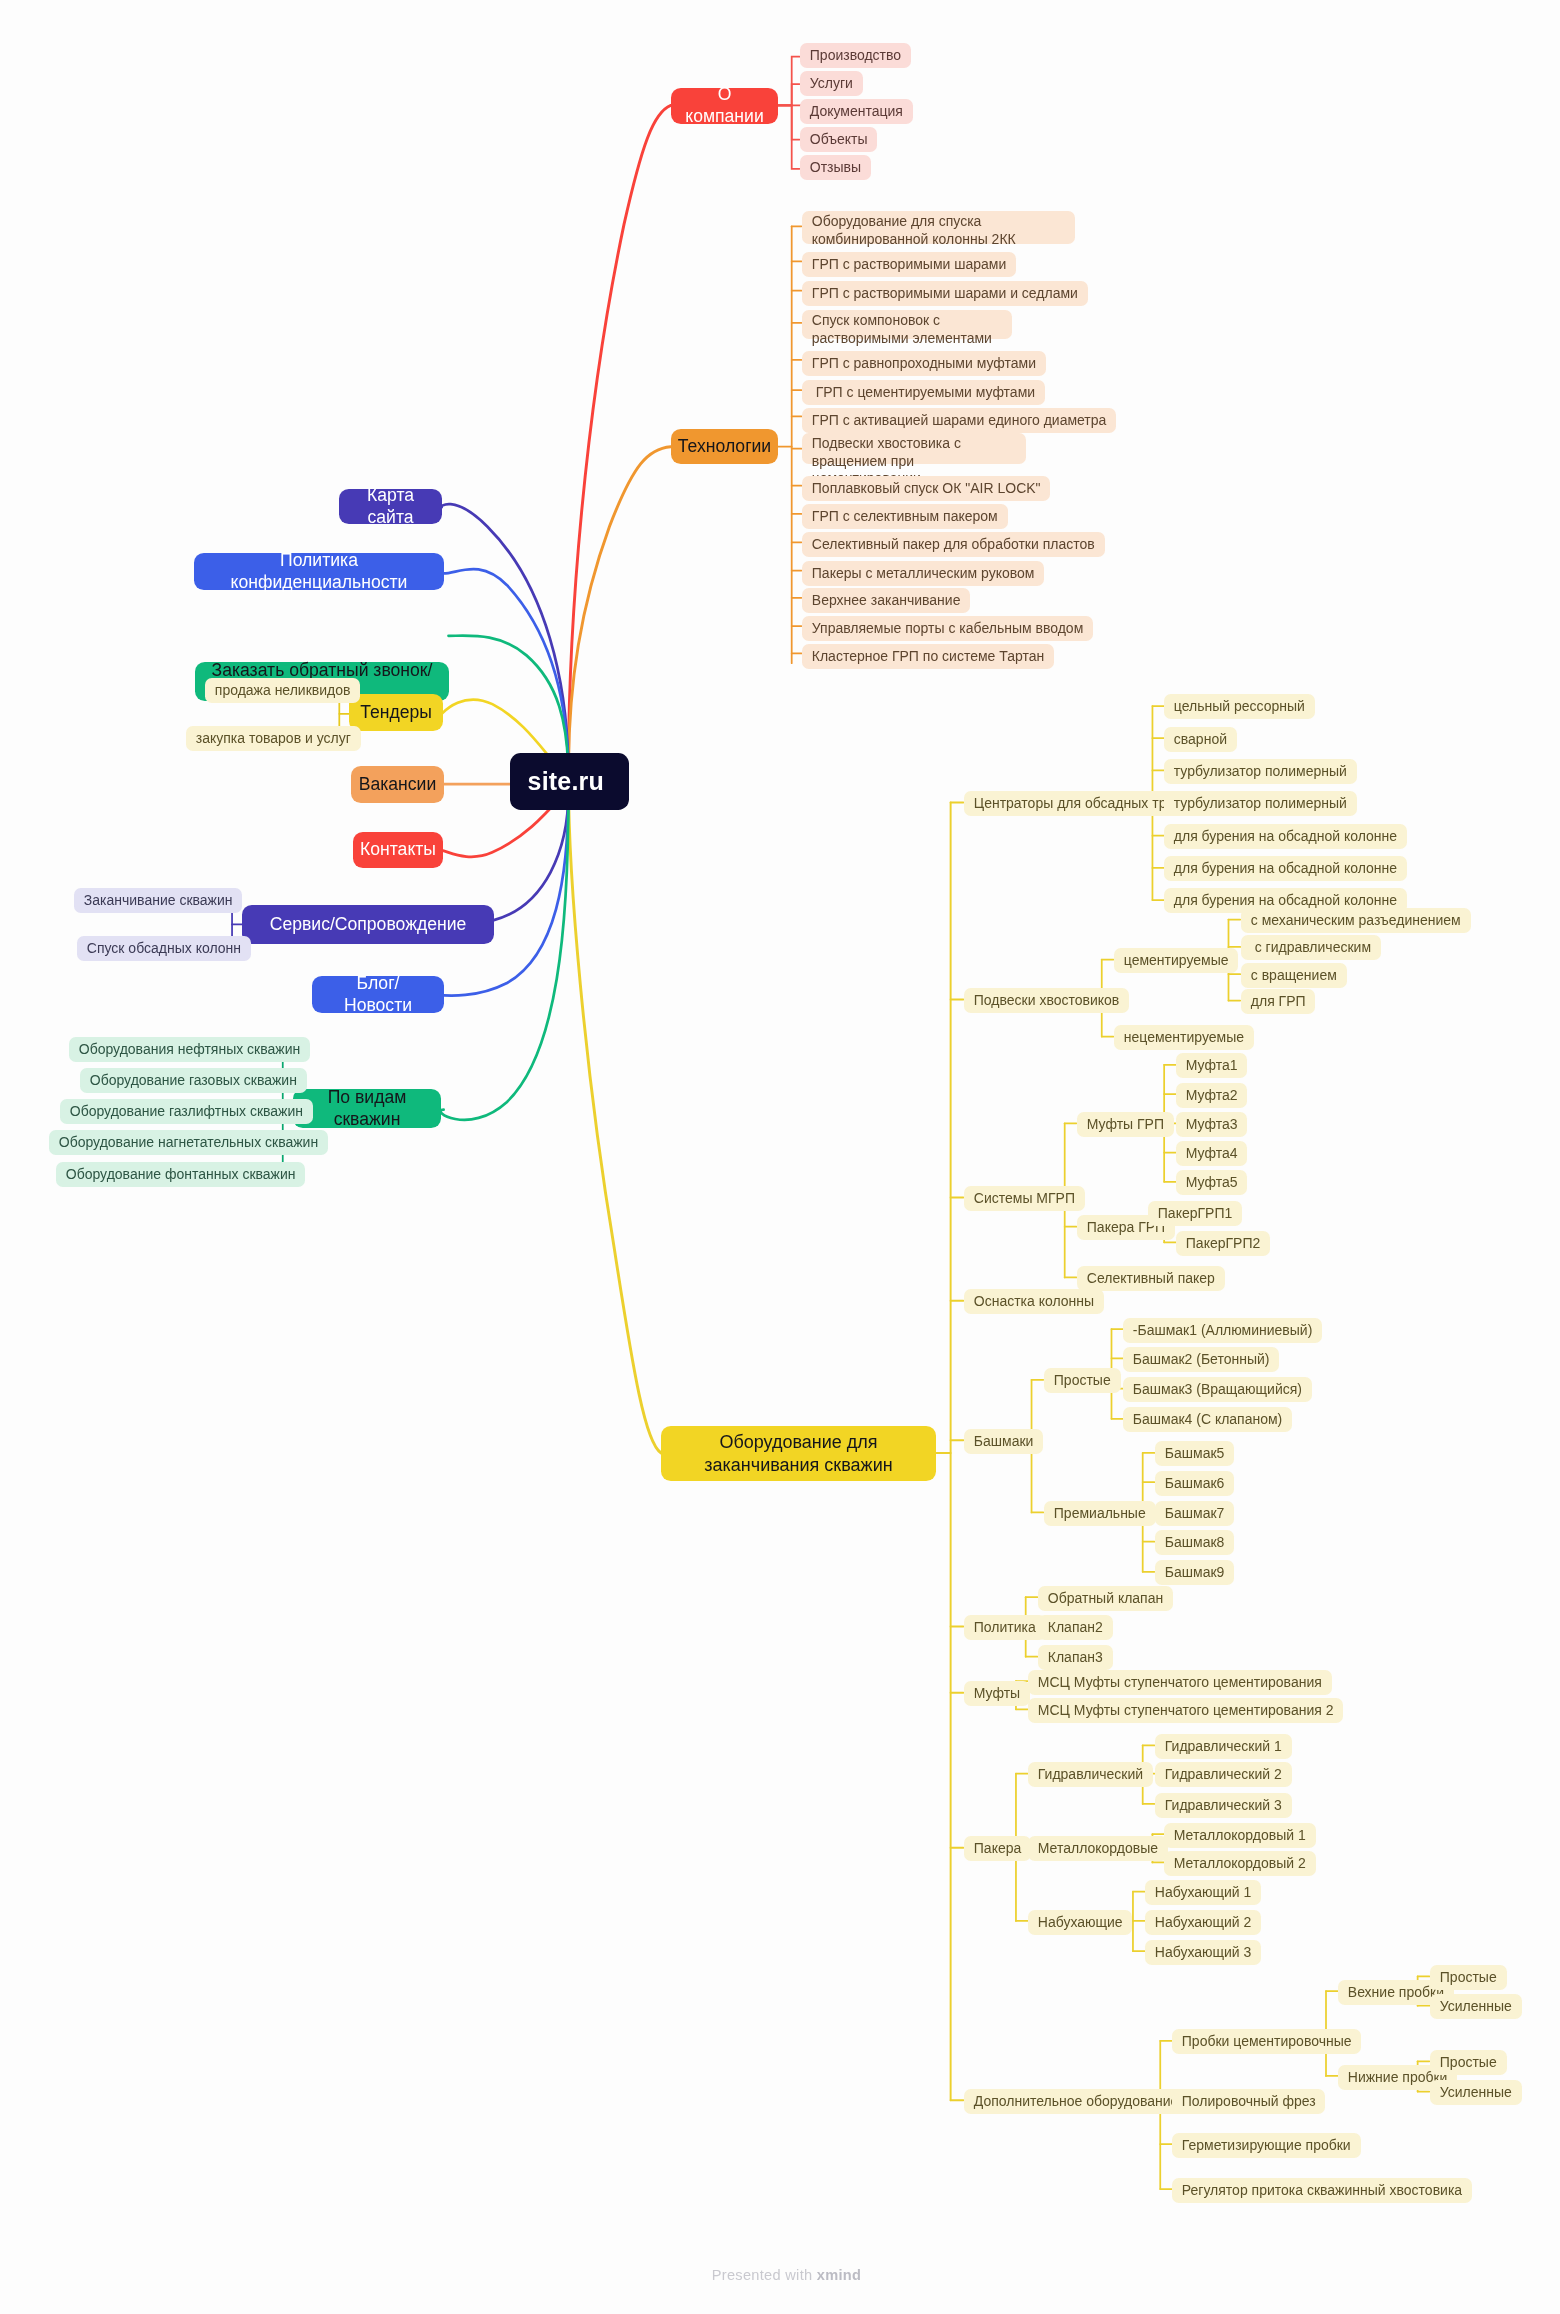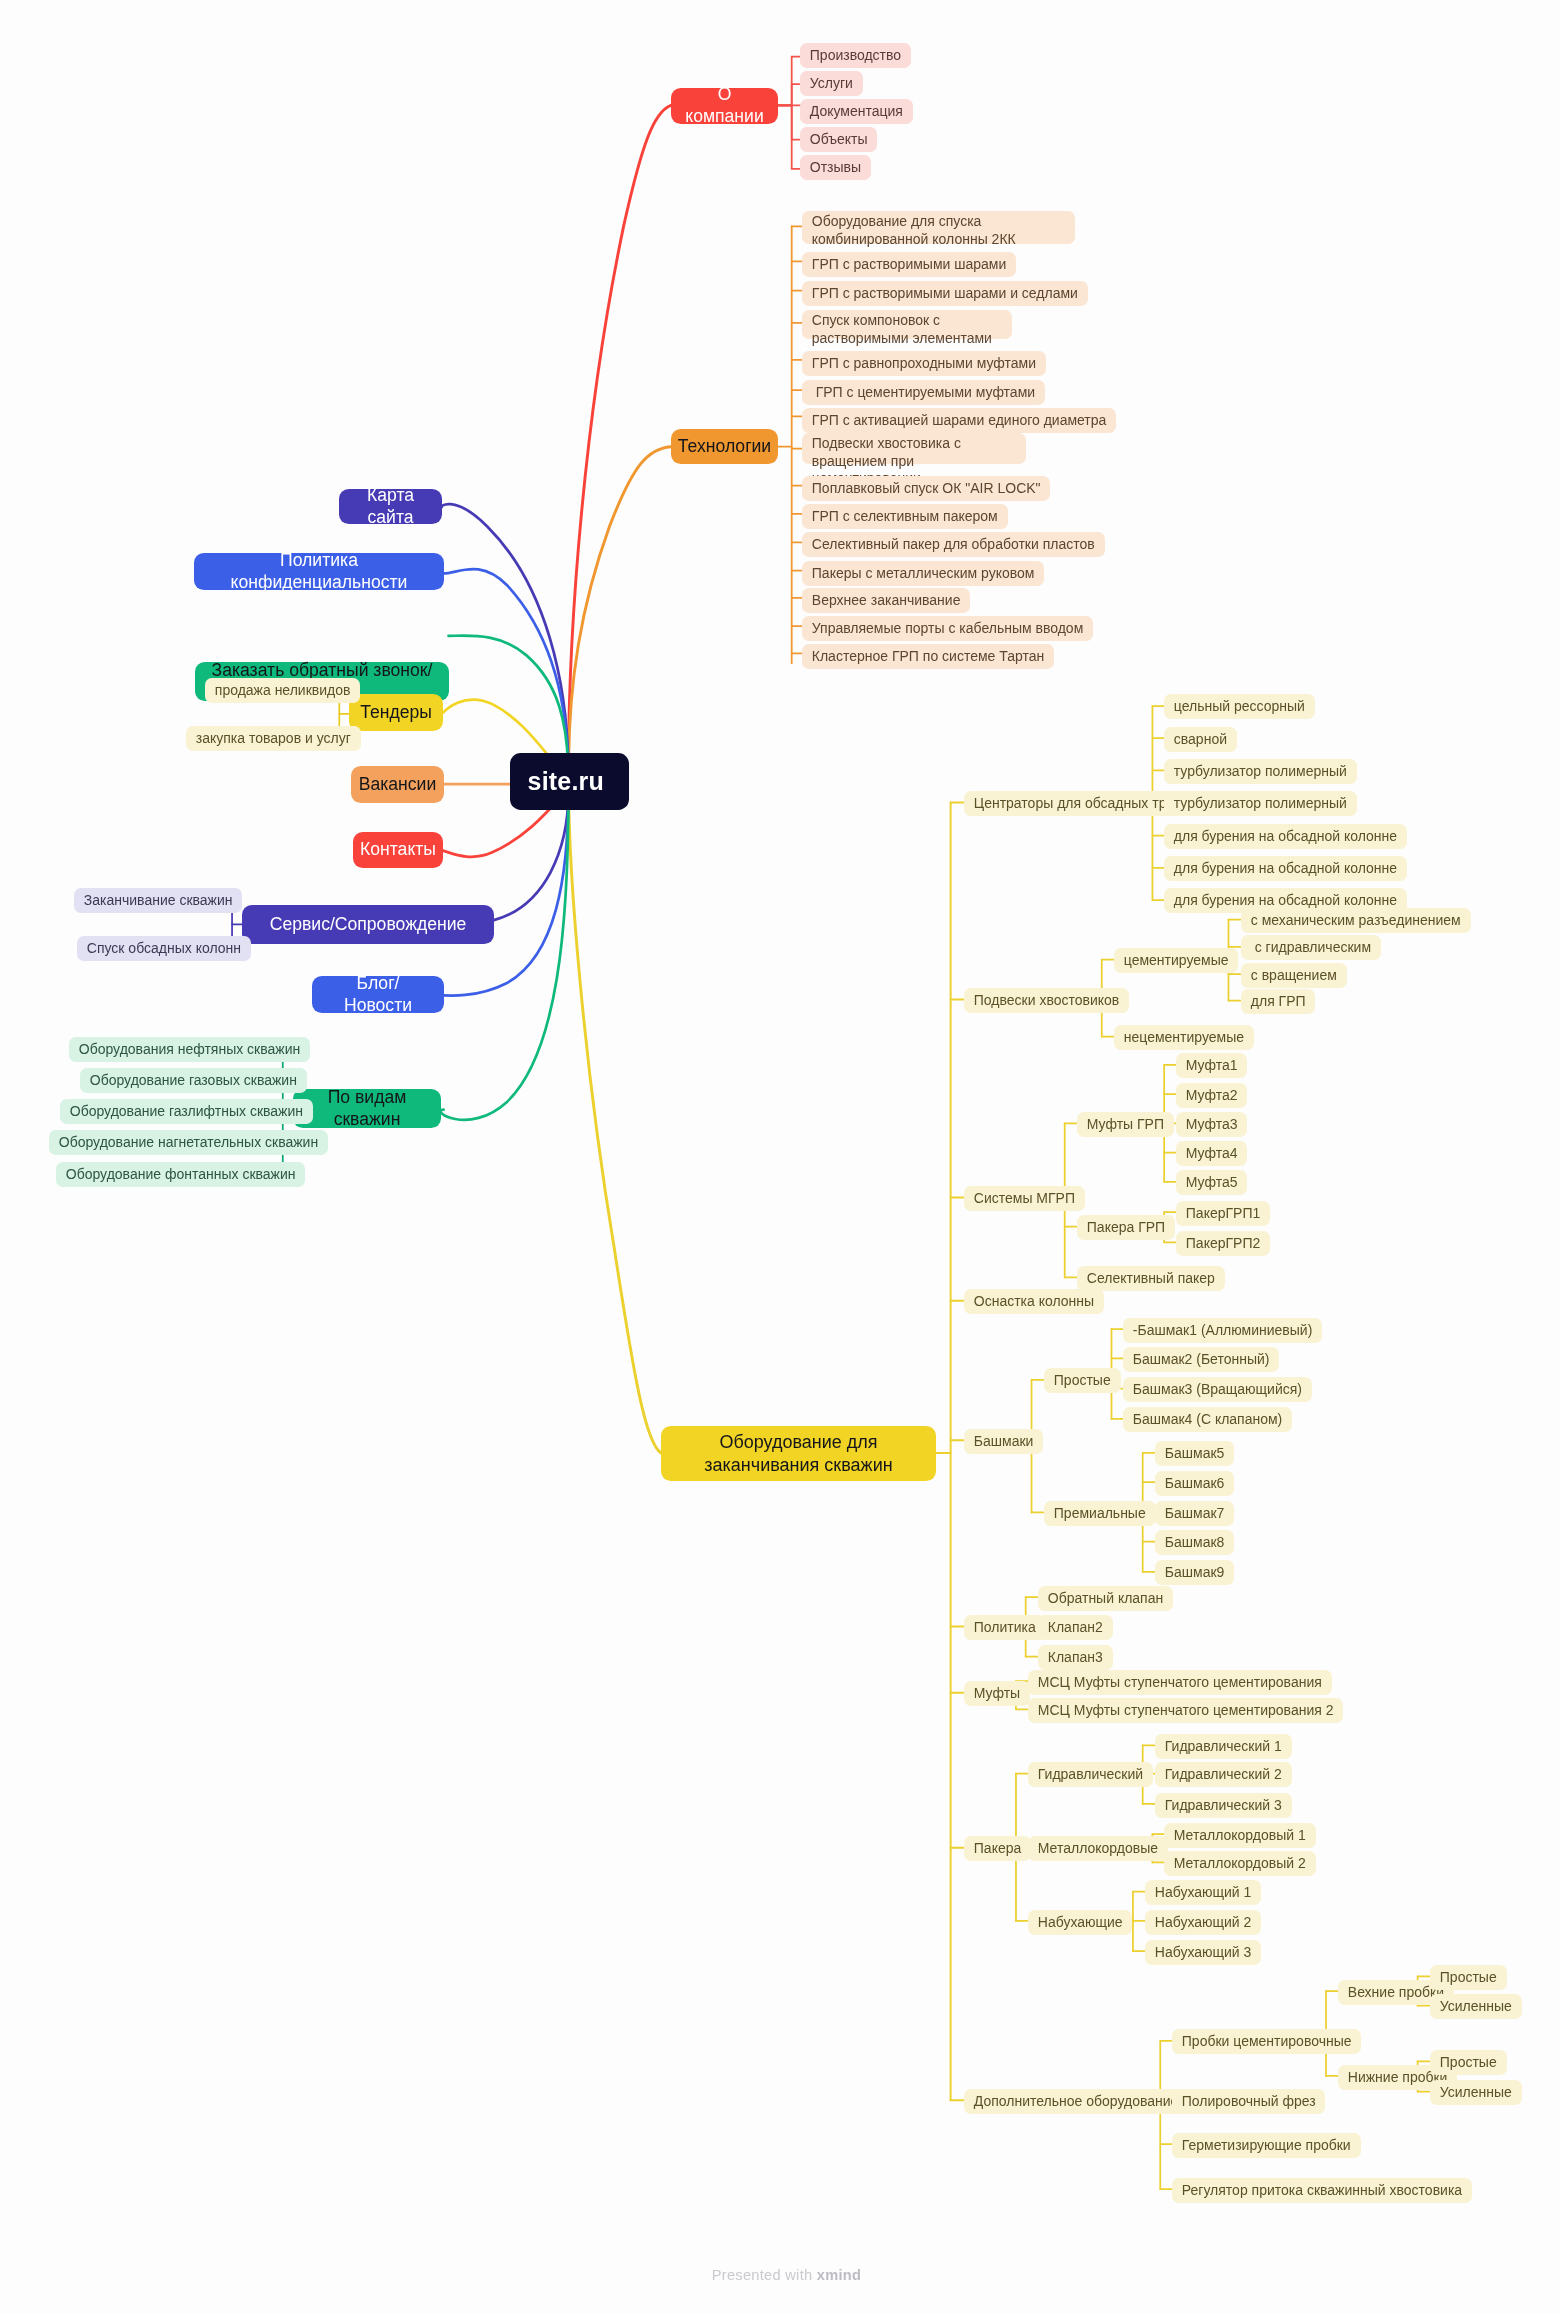--- a/index.html
+++ b/index.html
@@ -407,21 +407,21 @@
 
   <div class="node l2 tint-yellow" style="left:964px;top:1186px;"><span>Системы МГРП</span></div>
   <div class="node l3 tint-yellow" style="left:1077px;top:1112px;"><span>Муфты ГРП</span></div>
   <div class="node l3 tint-yellow" style="left:1077px;top:1215px;"><span>Пакера ГРП</span></div>
   <div class="node l3 tint-yellow" style="left:1077px;top:1266px;border-radius:7px;"><span>Селективный пакер</span></div>
   <div class="node l4 tint-yellow" style="left:1176px;top:1053px;"><span>Муфта1</span></div>
   <div class="node l4 tint-yellow" style="left:1176px;top:1083px;"><span>Муфта2</span></div>
   <div class="node l4 tint-yellow" style="left:1176px;top:1112px;"><span>Муфта3</span></div>
   <div class="node l4 tint-yellow" style="left:1176px;top:1141px;"><span>Муфта4</span></div>
   <div class="node l4 tint-yellow" style="left:1176px;top:1170px;"><span>Муфта5</span></div>
-  <div class="node l4 tint-yellow" style="left:1176px;top:1201px;"><span>ПакерГРП1</span></div>
+  <div class="node l4 tint-yellow" style="left:1148px;top:1201px;"><span>ПакерГРП1</span></div>
   <div class="node l4 tint-yellow" style="left:1176px;top:1231px;"><span>ПакерГРП2</span></div>
 
   <div class="node l2 tint-yellow" style="left:964px;top:1289px;"><span>Оснастка колонны</span></div>
 
   <div class="node l2 tint-yellow" style="left:964px;top:1429px;"><span>Башмаки</span></div>
   <div class="node l3 tint-yellow" style="left:1044px;top:1368px;"><span>Простые</span></div>
   <div class="node l3 tint-yellow" style="left:1044px;top:1501px;"><span>Премиальные</span></div>
   <div class="node l4 tint-yellow" style="left:1123px;top:1318px;"><span>-Башмак1 (Аллюминиевый)</span></div>
   <div class="node l4 tint-yellow" style="left:1123px;top:1347px;"><span>Башмак2 (Бетонный)</span></div>
   <div class="node l4 tint-yellow" style="left:1123px;top:1377px;"><span>Башмак3 (Вращающийся)</span></div>

